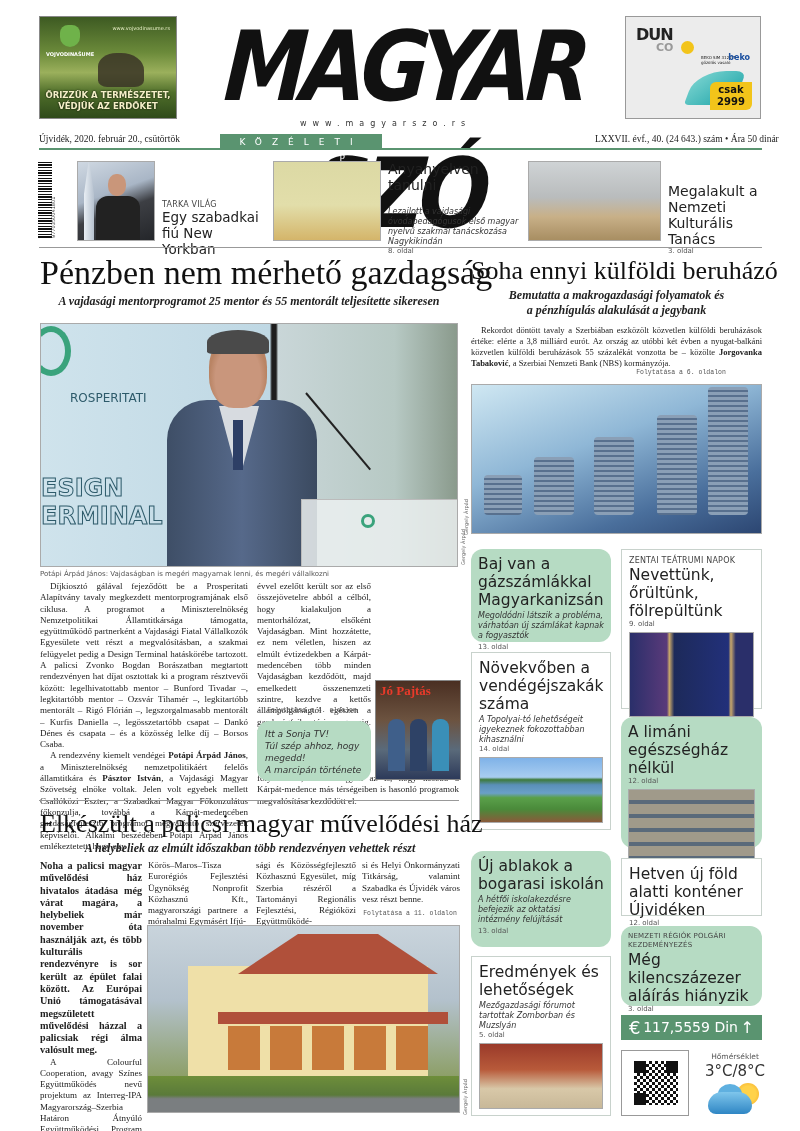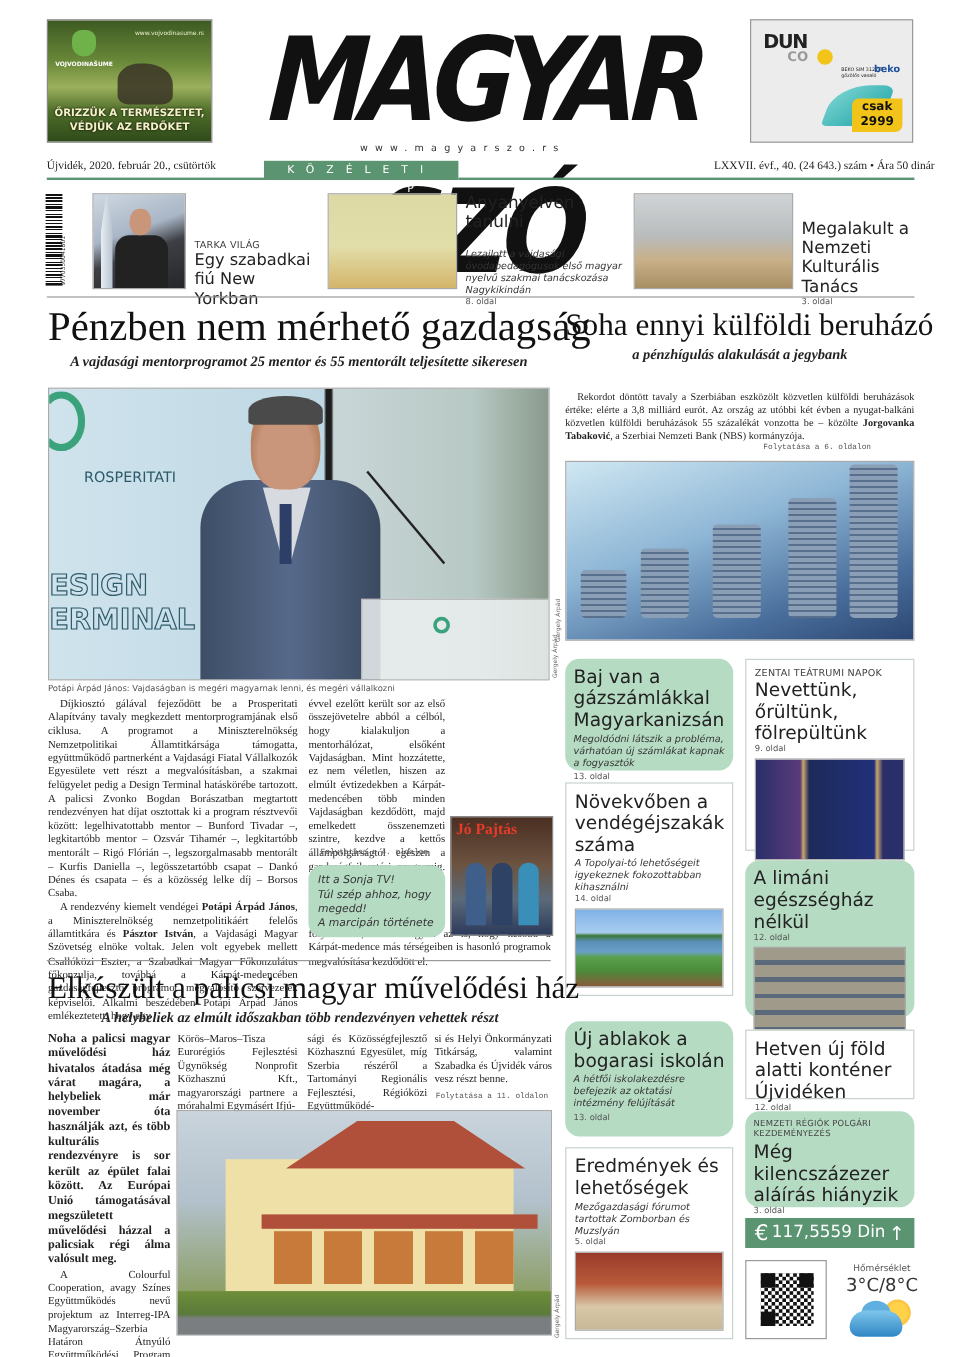--- a/index.html
+++ b/index.html
@@ -205,20 +205,21 @@
 <div class="abs jp-cover">
   <div class="jp-title">Jó Pajtás</div>
   <div class="jp-kid" style="left:12px; background:#3f5f8a;"></div>
   <div class="jp-kid" style="left:34px; background:#2e4266;"></div>
   <div class="jp-kid" style="left:56px; background:#3a8fb8;"></div>
 </div>
 <div class="abs rule-grey" style="left:39px; top:800px; width:420px;"></div>
 
 <div class="abs h-main" style="left:471px; top:255px; width:291px; text-align:center; font-size:26px; line-height:32px;">Soha ennyi külföldi beruházó</div>
 <div class="abs h-sub" style="left:471px; top:288px; width:291px; font-size:12px; line-height:15px;">
+  <div>Bemutatta a makrogazdasági folyamatok és</div>
   <div>a pénzhígulás alakulását a jegybank</div>
 </div>
 <div class="abs body-text" style="left:471px; top:325px; width:291px; font-size:8.5px; line-height:11px;">
   <p><span>Rekordot döntött tavaly a Szerbiában eszközölt közvetlen külföldi beruházások értéke: elérte a 3,8 milliárd eurót. Az ország az utóbbi két évben a nyugat-balkáni közvetlen külföldi beruházások 55 százalékát vonzotta be – közölte </span><b>Jorgovanka Tabaković</b><span>, a Szerbiai Nemzeti Bank (NBS) kormányzója.</span></p>
 </div>
 <div class="abs cont" style="left:600px; top:369px; width:162px;">Folytatása a 6. oldalon</div>
 
 <div class="abs coins-img">
   <div class="coin-stack" style="left:12px; width:38px; height:40px;"></div>
   <div class="coin-stack" style="left:62px; width:40px; height:58px;"></div>

